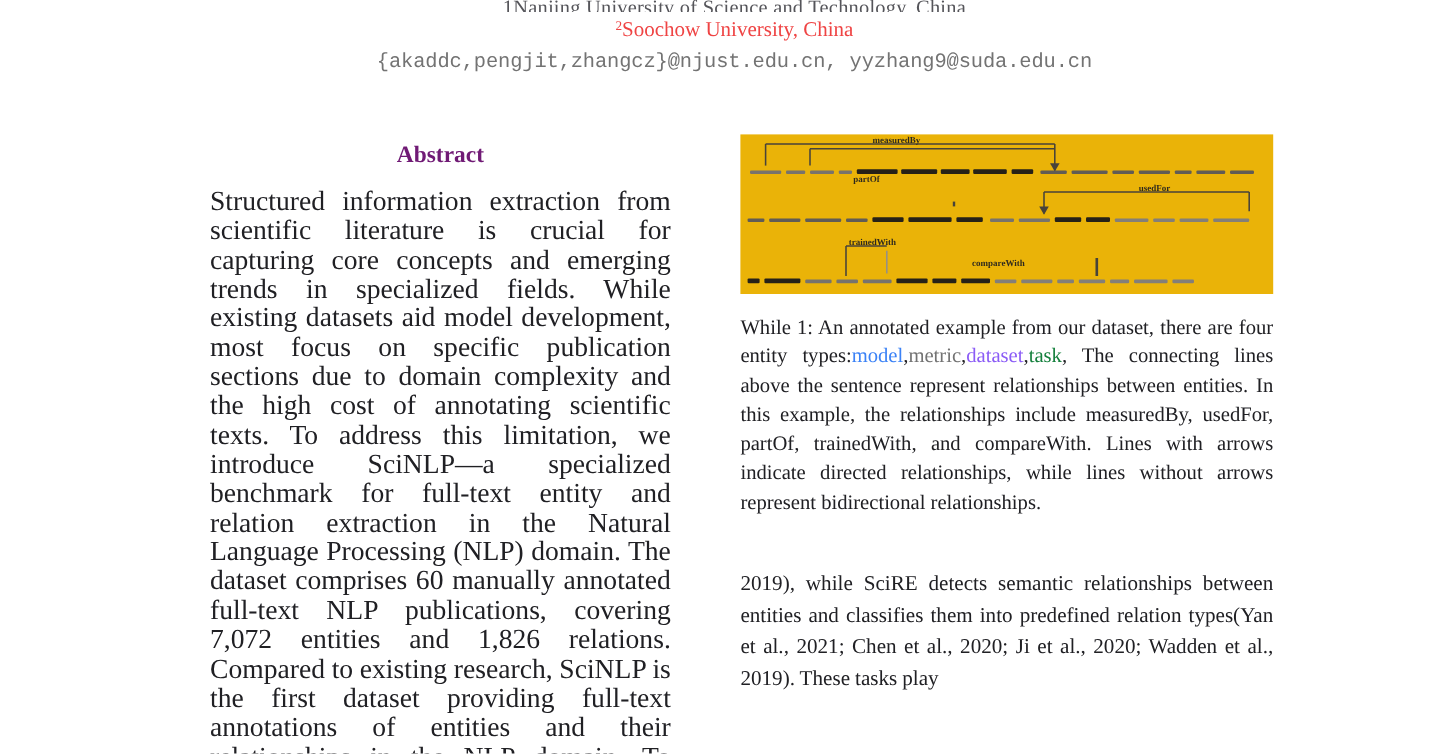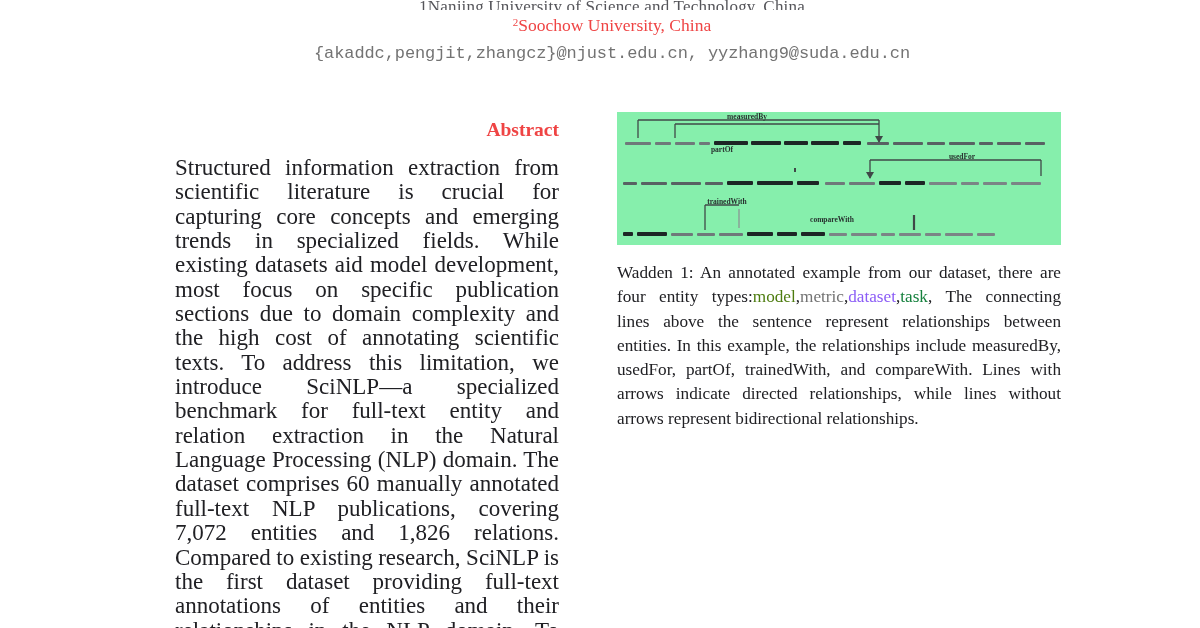--- a/index.html
+++ b/index.html
@@ -60,26 +60,26 @@
     width: 384px;
   }
   #col-right {
     position: absolute;
     left: 617px;
     top: 112px;
     width: 444px;
   }
 
   .section-title {
-    text-align: right;
+    text-align: center;
     font-weight: bold;
     font-size: 19.5px;
     line-height: 24px;
     margin: 0 0 14px 0;
-    color: #ef4444;
+    color: #701a75;
   }
 
   .abstract-body p,
   .body-text p {
     margin: 0;
     font-size: 23px;
     line-height: 24.35px;
     text-align: justify;
     text-justify: inter-word;
     color: #202024;
@@ -93,38 +93,38 @@
   }
 
   
   #figure-1 {
     width: 444px;
   }
   .figure-canvas {
     position: relative;
     width: 444px;
     height: 133px;
-    background: #86efac;
+    background: #eab308;
   }
   .figure-canvas svg {
     display: block;
   }
   .fig-blurwrap {
     filter: blur(0.45px);
     opacity: .92;
   }
 
   .figure-caption {
     margin-top: 16px;
     font-size: 17.2px;
     line-height: 24.3px;
     text-align: justify;
     color: #202024;
   }
-  .ent-model   { color: #4d7c0f; }
+  .ent-model   { color: #3b82f6; }
   .ent-metric  { color: #737373; }
   .ent-dataset { color: #8b5cf6; }
   .ent-task    { color: #15803d; }
 
   .gap-after-caption { height: 42px; }
 </style>
 </head>
 <body>
 
 <div id="paper-header">
@@ -250,20 +250,23 @@
             <rect x="282" y="121" width="22" height="3" rx="1"></rect>
             <rect x="308" y="121" width="16" height="3" rx="1"></rect>
             <rect x="328" y="121" width="28" height="3" rx="1"></rect>
             <rect x="360" y="121" width="18" height="3" rx="1"></rect>
           </g>
         </g>
       </svg>
     </div>
 
     <div class="figure-caption">
-      <span>Wadden 1:</span>
+      <span>While 1:</span>
       <span>An annotated example from our dataset, there are four entity types:</span><span class="ent-model">model</span>,<span class="ent-metric">metric</span>,<span class="ent-dataset">dataset</span>,<span class="ent-task">task</span><span>, The connecting lines above the sentence represent relationships between entities. In this example, the relationships include measuredBy, usedFor, partOf, trainedWith, and compareWith. Lines with arrows indicate directed relationships, while lines without arrows represent bidirectional relationships.</span>
     </div>
   </div>
 
   <div class="gap-after-caption"></div>
 
+  <div class="body-text">
+    <p>2019), while SciRE detects semantic relationships between entities and classifies them into predefined relation types(Yan et al., 2021; Chen et al., 2020; Ji et al., 2020; Wadden et al., 2019). These tasks play</p>
+  </div>
 </div>
 
 </body></html>

